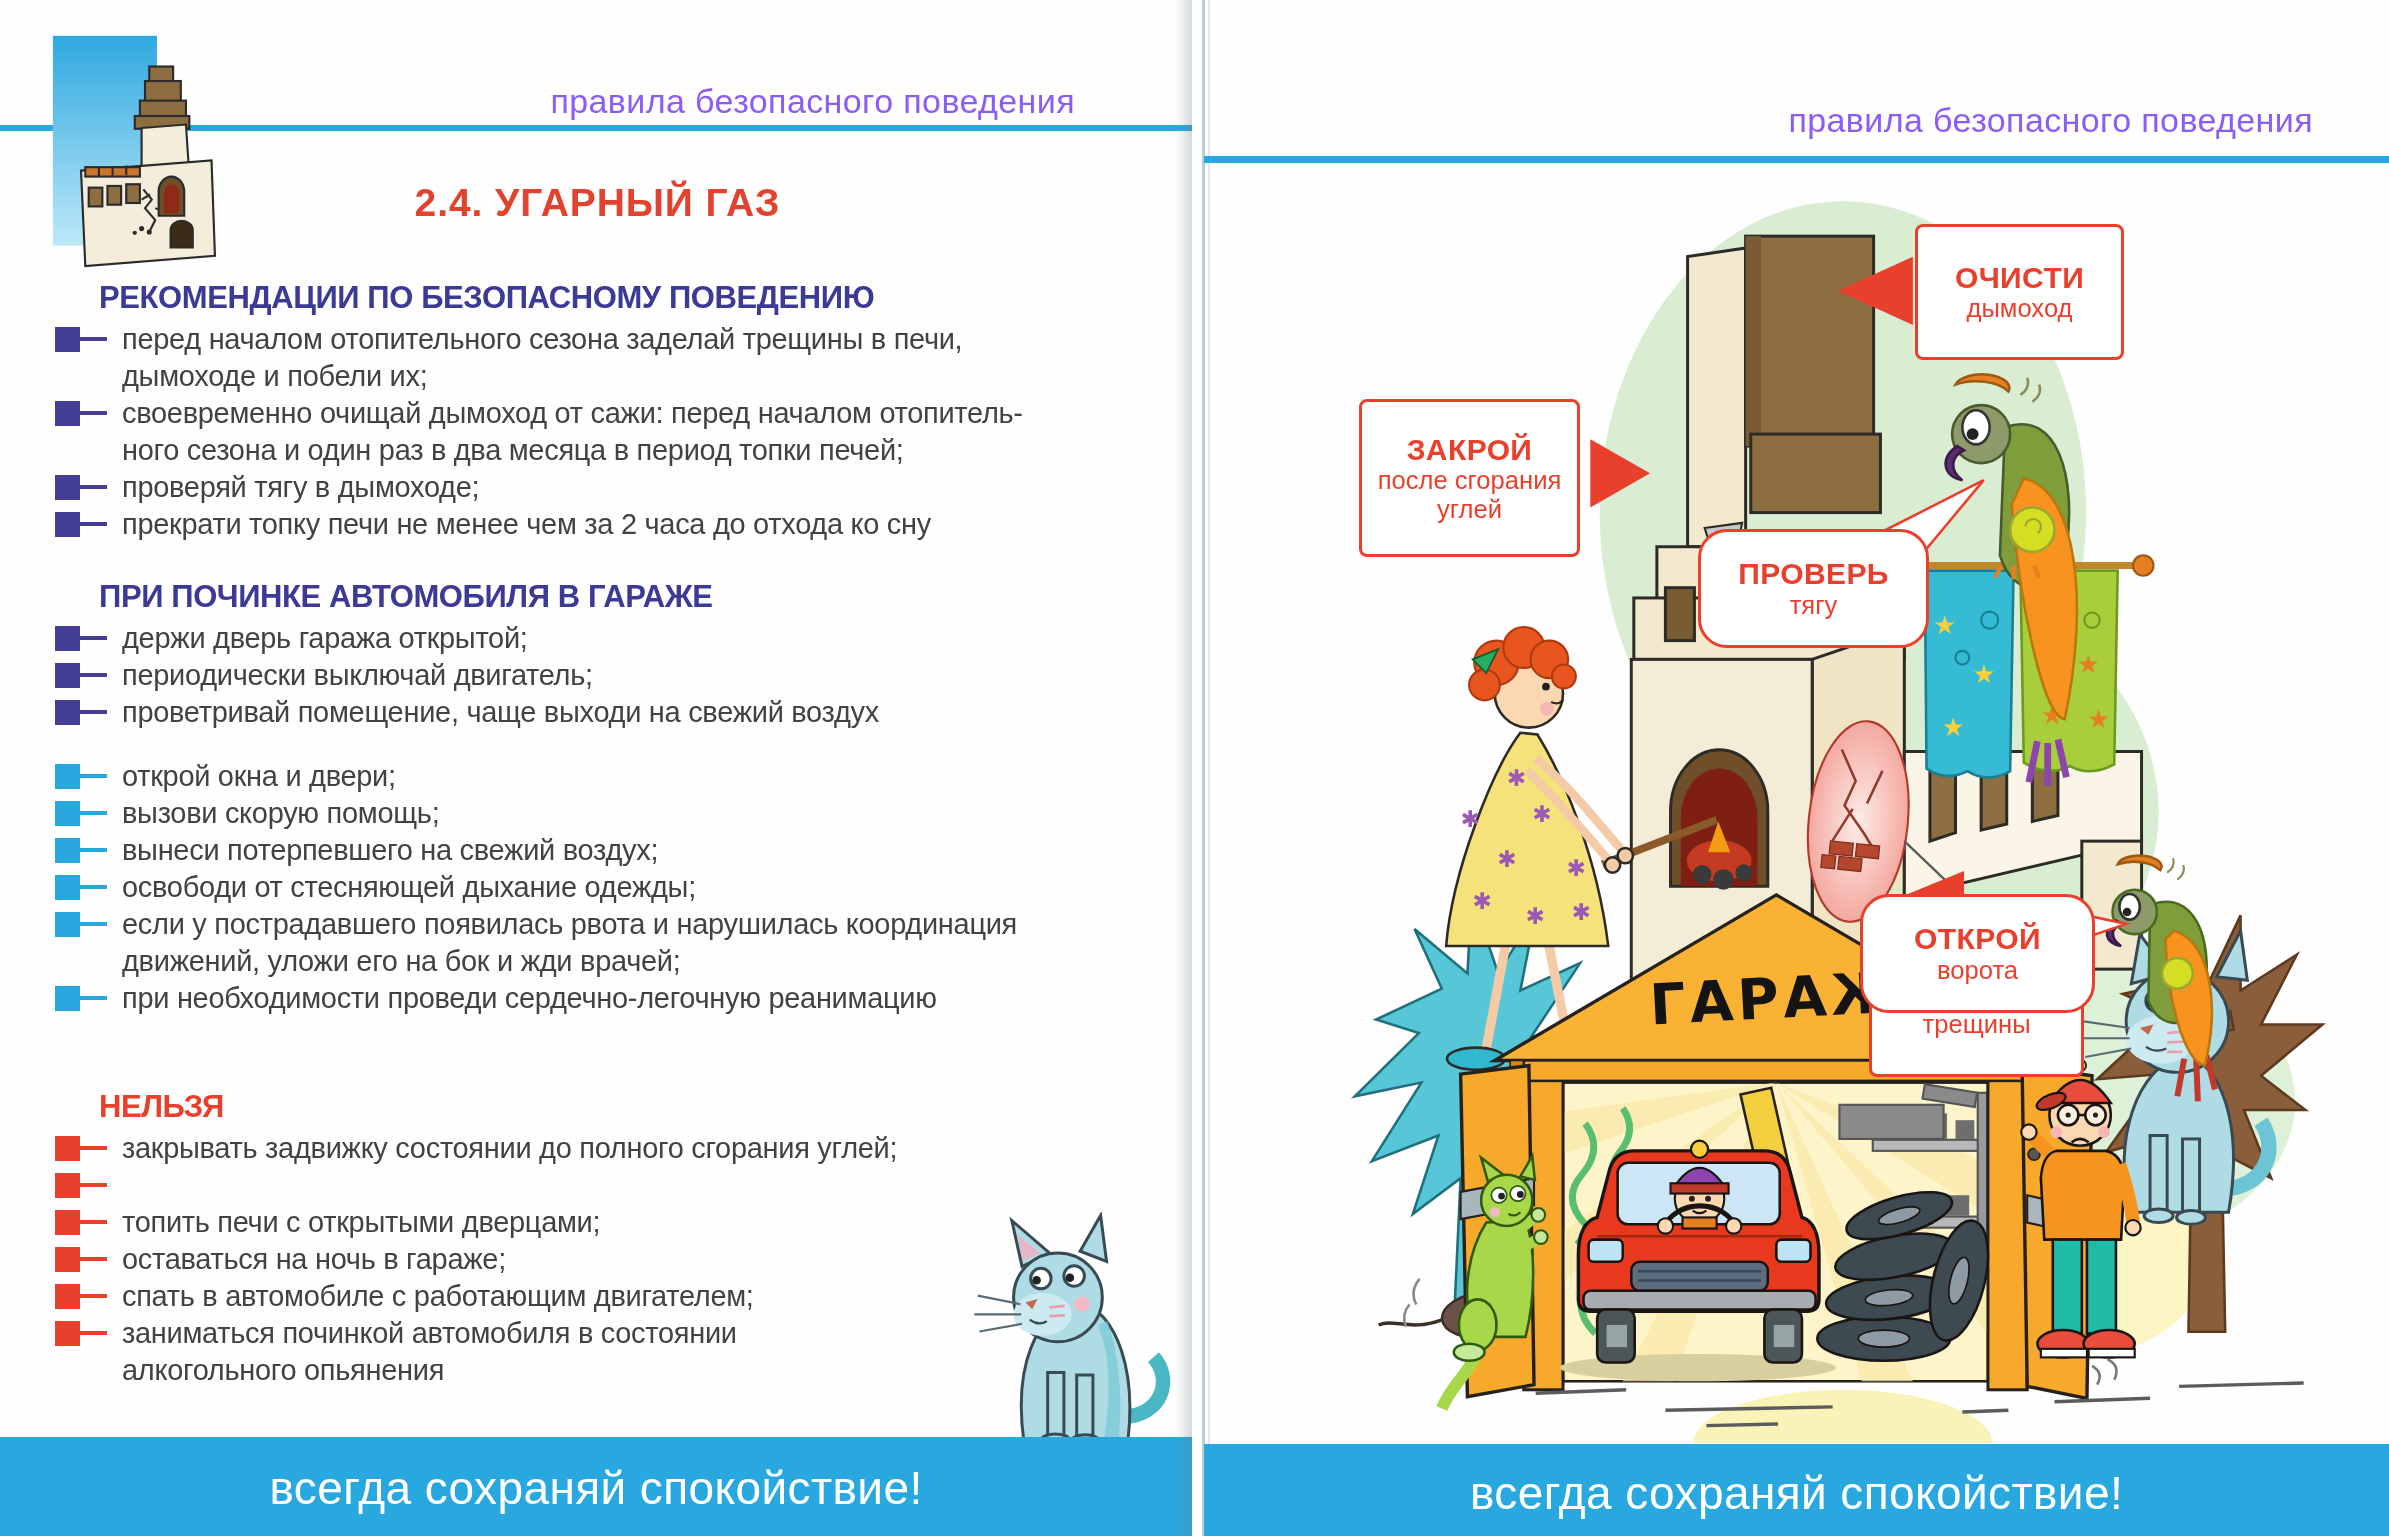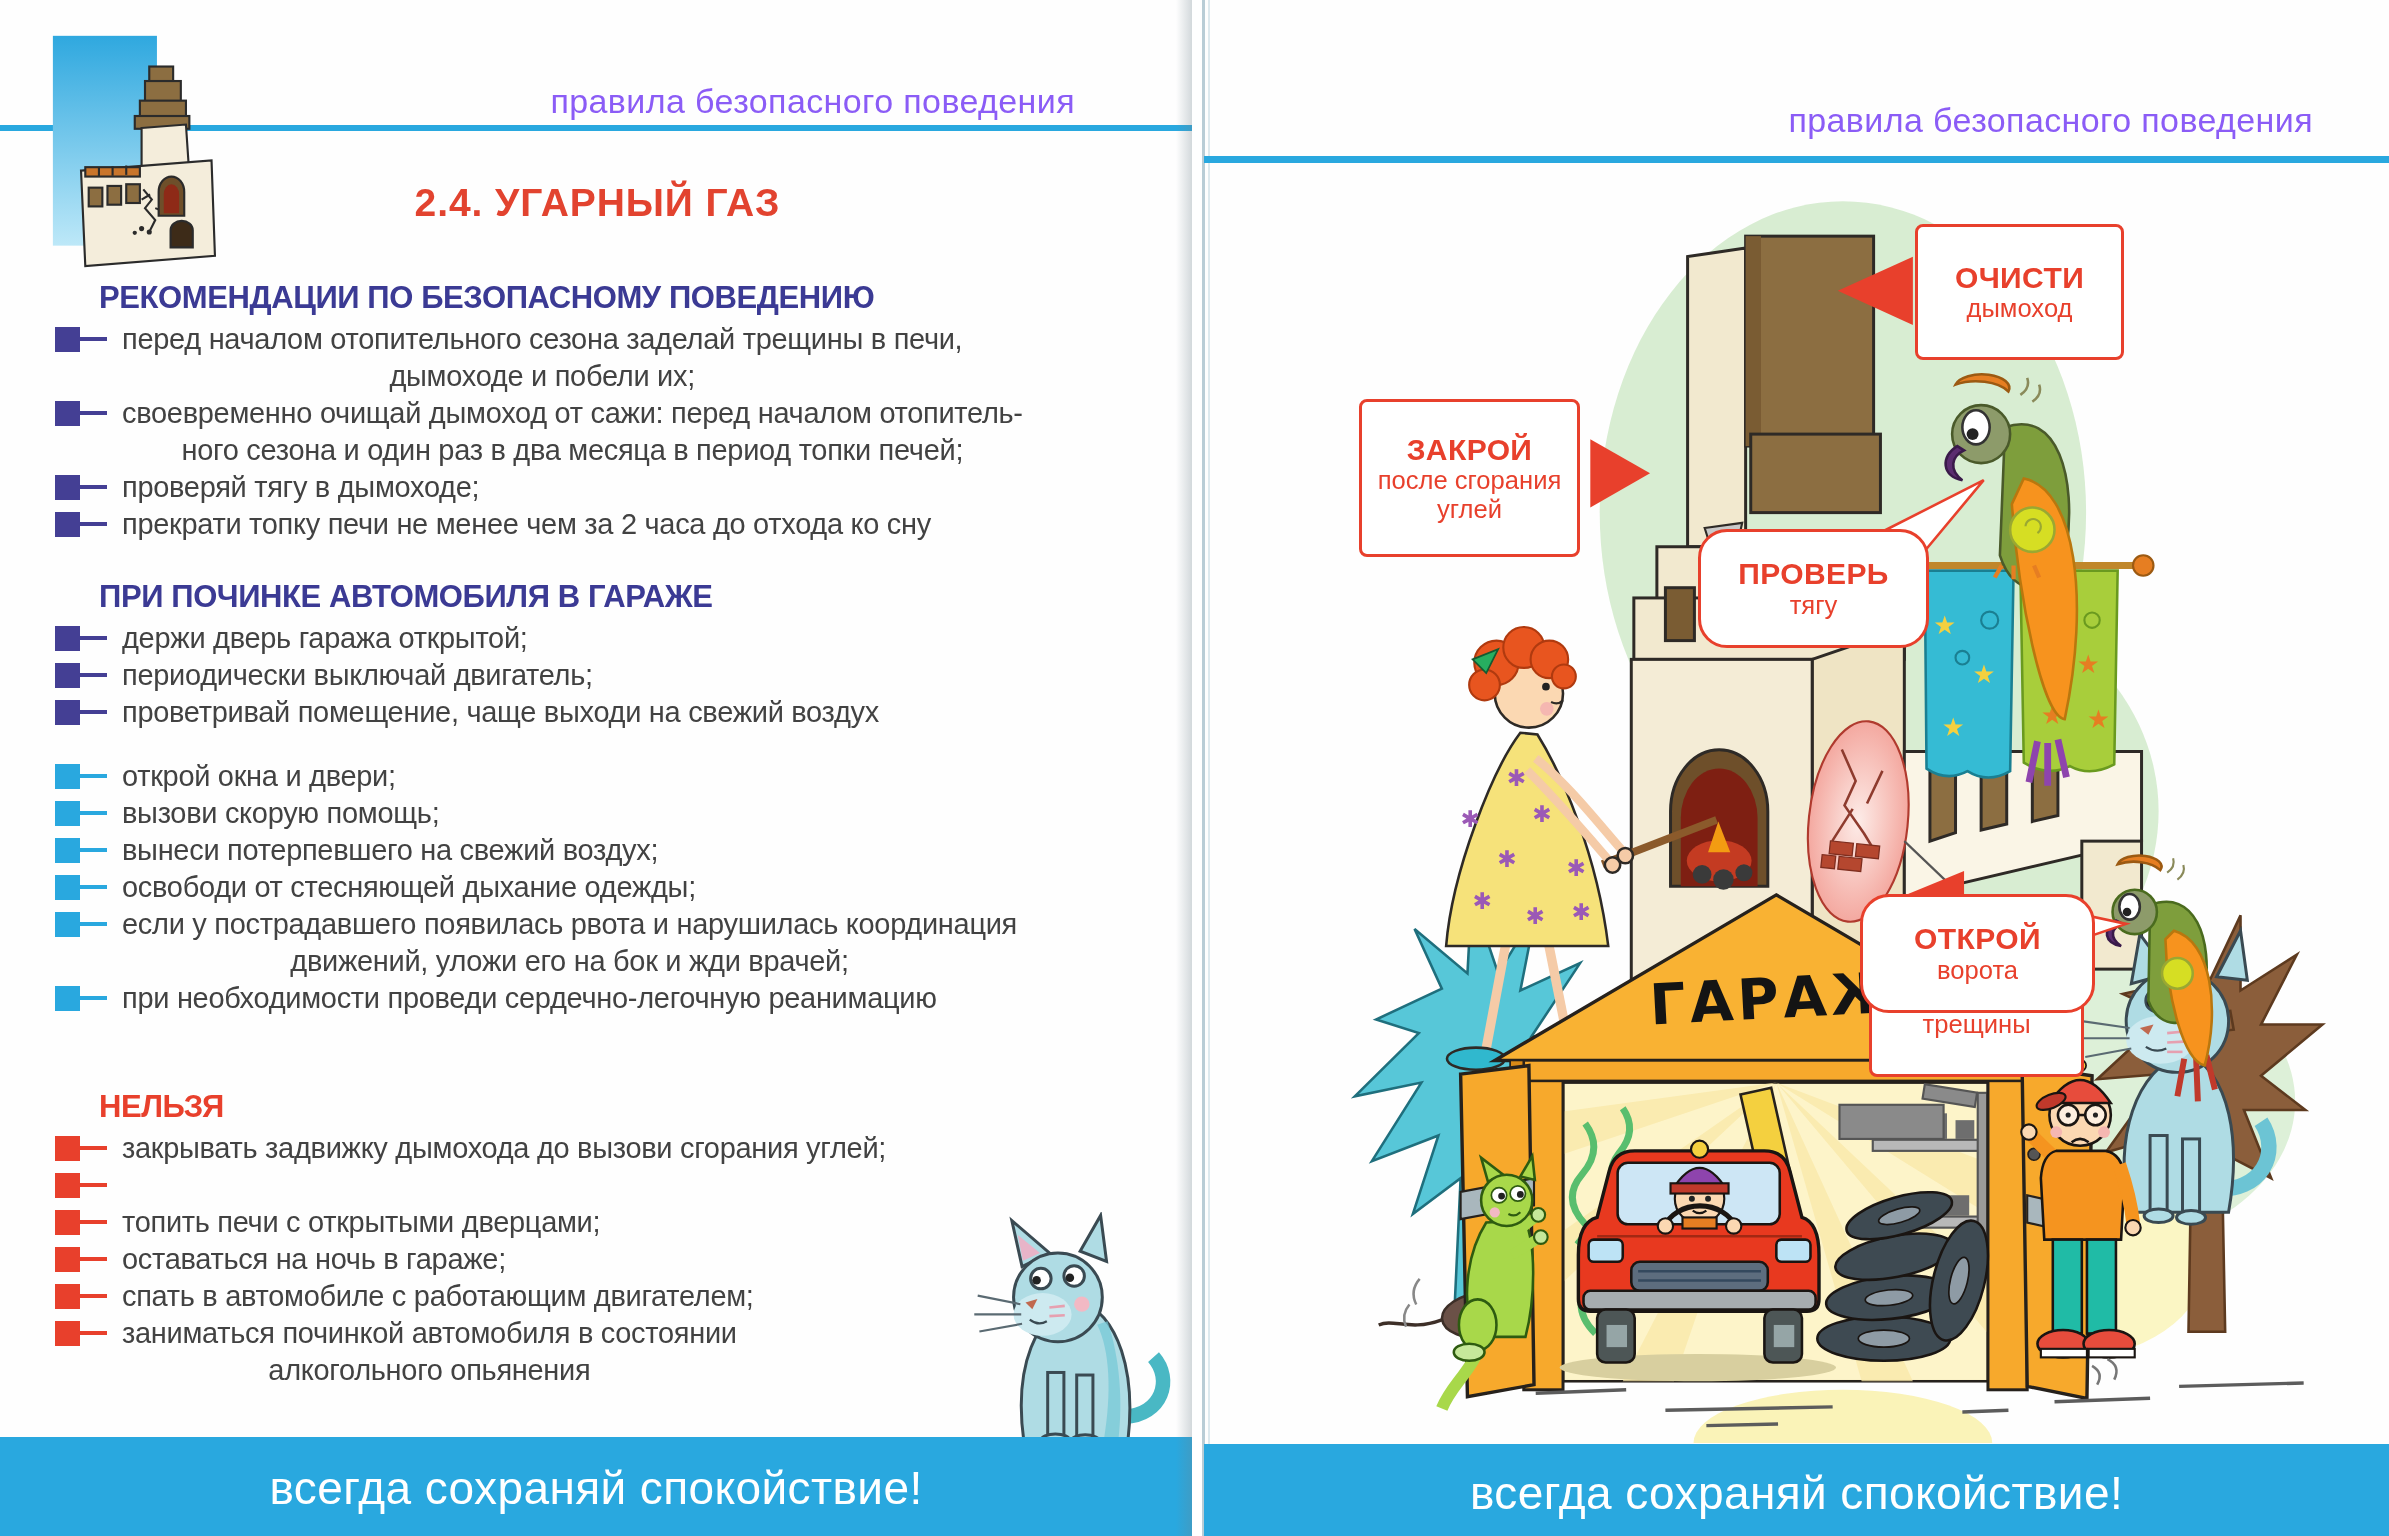--- a/index.html
+++ b/index.html
@@ -9,21 +9,21 @@
   
   .pg-hdr{font-size:34px;color:#8b5cf6;text-align:right;letter-spacing:0.4px;}
   .rule{background:#29a8df;}
   
   .doc-title{font-size:39px;font-weight:bold;color:#e2432f;text-align:center;letter-spacing:0.9px;}
   .sec{left:55px;width:1135px;}
   .sec .sh{font-size:31px;font-weight:bold;letter-spacing:-0.4px;margin:0 0 5.1px 44px;white-space:nowrap;}
   .sec.indigo .sh{color:#3b3a94;}
   .sec.cyan .sh{color:#29a8df;}
   .sec.red .sh{color:#e8402c;}
-  .item{display:flex;text-align:center;}
+  .item{display:flex;}
   .blt{position:relative;width:67px;flex:0 0 67px;height:37px;}
   .blt::before{content:"";position:absolute;left:0;top:6px;width:25px;height:25px;background:var(--bc);}
   .blt::after{content:"";position:absolute;left:25px;top:16px;width:26.5px;height:4.3px;background:var(--bc);}
   .sec.indigo{--bc:#443f94;}
   .sec.cyan{--bc:#29a8df;}
   .sec.red{--bc:#e8402c;}
   .itxt{font-size:29px;color:#424242;letter-spacing:-0.3px;}
   .itxt div{height:37px;line-height:37px;white-space:nowrap;}
   
   .banner{background:#29a8df;}
@@ -172,21 +172,21 @@
           <div>при необходимости проведи сердечно-легочную реанимацию</div>
         </div>
       </div>
   </div>
 
   <div class="abs sec red" style="top:1089px;">
     <div class="sh">НЕЛЬЗЯ</div>
     <div class="item">
         <span class="blt"></span>
       <div class="itxt">
-          <div>закрывать задвижку дымохода до вызови сгорания углей;</div>
+          <div>закрывать задвижку состоянии до полного сгорания углей;</div>
         </div>
       </div>
     <div class="item">
         <span class="blt"></span>
       </div>
     <div class="item">
         <span class="blt"></span>
       <div class="itxt">
           <div>топить печи с открытыми дверцами;</div>
         </div>

